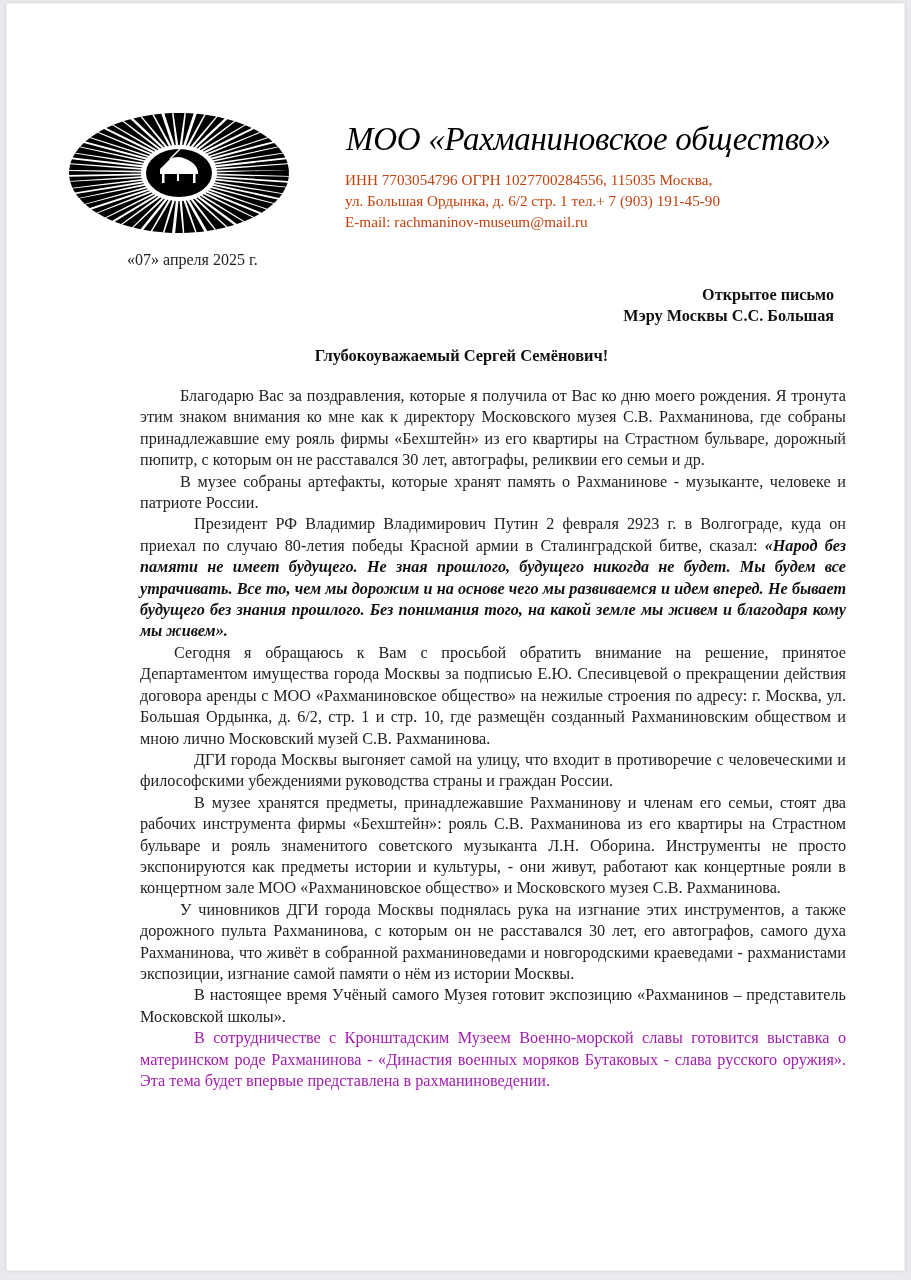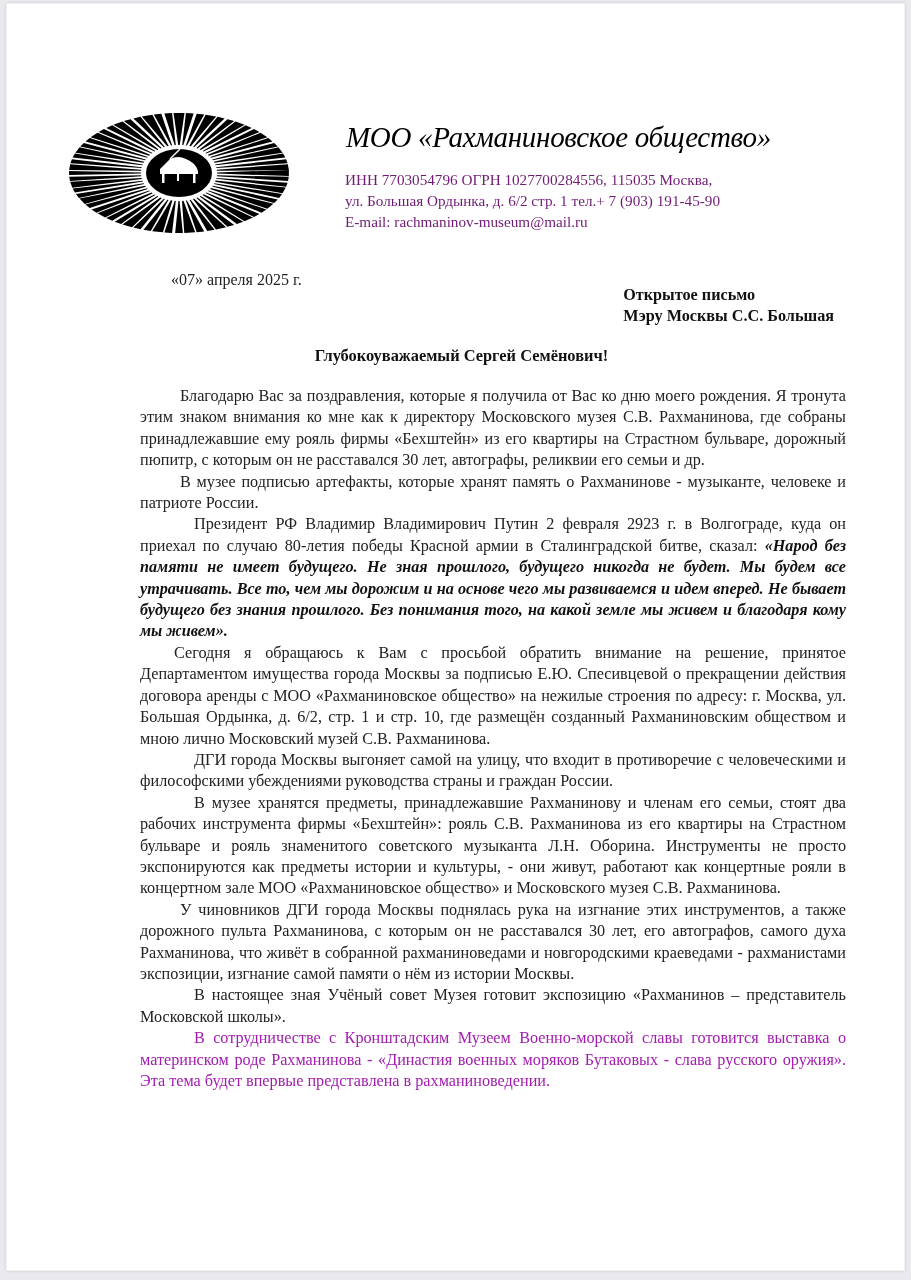--- a/index.html
+++ b/index.html
@@ -22,43 +22,43 @@
   .logo {
     position: absolute;
     left: 60px; top: 108px;
     width: 226px; height: 124px;
   }
   .org-title {
     position: absolute;
     left: 340px; top: 118px;
     font-family: "Liberation Serif", "DejaVu Serif", serif;
     font-style: italic;
-    font-size: 29px;
+    font-size: 33px;
     letter-spacing: -0.3px;
     color: #000;
     white-space: nowrap;
   }
   .org-info {
     position: absolute;
     left: 339px; top: 166px;
     font-size: 15.2px;
     line-height: 21px;
-    color: #701a75;
+    color: #c2410c;
     white-space: nowrap;
   }
   .date {
     position: absolute;
-    left: 121px; top: 268px;
+    left: 121px; top: 248px;
     font-size: 16px;
     color: #222;
-    margin-left: 44px;
   }
   .addressee {
     position: absolute;
     right: 71px; top: 282px;
+    text-align: right;
     font-weight: bold;
     font-size: 16.2px;
     line-height: 21px;
     color: #111;
   }
   .salutation {
     position: absolute;
     left: 0; width: 911px; top: 343px;
     text-align: center;
     font-weight: bold;
@@ -173,23 +173,23 @@
 
   <div class="addressee">
     <div>Открытое письмо</div>
     <div>Мэру Москвы С.С. Большая</div>
   </div>
 
   <div class="salutation">Глубокоуважаемый Сергей Семёнович!</div>
 
   <div class="body">
     <p>Благодарю Вас за поздравления, которые я получила от Вас ко дню моего рождения. Я тронута этим знаком внимания ко мне как к директору Московского музея С.В. Рахманинова, где собраны принадлежавшие ему  рояль фирмы «Бехштейн» из его квартиры на Страстном бульваре, дорожный пюпитр, с которым он не расставался 30 лет, автографы, реликвии его семьи и др.</p>
-    <p>В музее подписью артефакты, которые хранят память о Рахманинове - музыканте, человеке и патриоте России.</p>
+    <p>В музее собраны артефакты, которые хранят память о Рахманинове - музыканте, человеке и патриоте России.</p>
     <p class="i-wide"><span>Президент РФ Владимир Владимирович Путин 2 февраля 2923 г. в Волгограде, куда он приехал  по случаю  80-летия победы Красной армии в Сталинградской битве, сказал: </span><span class="quote">«Народ без памяти не имеет будущего. Не зная прошлого, будущего никогда не будет. Мы будем все утрачивать. Все то, чем мы дорожим и на основе чего мы развиваемся и идем вперед. Не бывает будущего без знания прошлого. Без понимания того, на какой земле мы живем и благодаря кому мы живем».</span></p>
     <p class="i-small">Сегодня я обращаюсь к Вам с просьбой обратить внимание на решение, принятое Департаментом имущества города Москвы за подписью Е.Ю. Спесивцевой о прекращении действия договора аренды с МОО «Рахманиновское общество» на нежилые строения по адресу: г. Москва, ул. Большая Ордынка, д. 6/2, стр. 1 и стр. 10, где размещён созданный Рахманиновским обществом и мною лично Московский музей С.В. Рахманинова.</p>
     <p class="i-wide">ДГИ города Москвы выгоняет  самой на улицу, что входит в противоречие с человеческими и философскими убеждениями руководства страны и граждан России.</p>
     <p class="i-wide">В музее хранятся предметы, принадлежавшие Рахманинову и членам его семьи, стоят два рабочих инструмента фирмы «Бехштейн»: рояль С.В. Рахманинова из его квартиры на Страстном бульваре и рояль знаменитого советского музыканта Л.Н. Оборина. Инструменты не просто экспонируются как предметы истории и культуры, - они живут, работают как концертные рояли в концертном зале МОО «Рахманиновское общество» и Московского музея С.В. Рахманинова.</p>
     <p>У чиновников ДГИ города Москвы поднялась рука на изгнание  этих инструментов, а также дорожного пульта Рахманинова, с которым он не расставался 30 лет, его автографов,  самого духа Рахманинова, что живёт в собранной рахманиноведами и новгородскими краеведами - рахманистами  экспозиции, изгнание самой памяти о нём из истории Москвы.</p>
-    <p class="i-wide">В настоящее зная Учёный совет Музея готовит экспозицию  «Рахманинов – представитель Московской школы».</p>
+    <p class="i-wide">В настоящее время Учёный самого Музея готовит экспозицию  «Рахманинов – представитель Московской школы».</p>
     <p class="i-wide fade">В сотрудничестве с  Кронштадским  Музеем Военно-морской славы  готовится выставка о материнском роде Рахманинова -  «Династия военных моряков Бутаковых - слава русского оружия». Эта тема будет впервые представлена в рахманиноведении.</p>
   </div>
 
 </div>
 
 </body></html>

